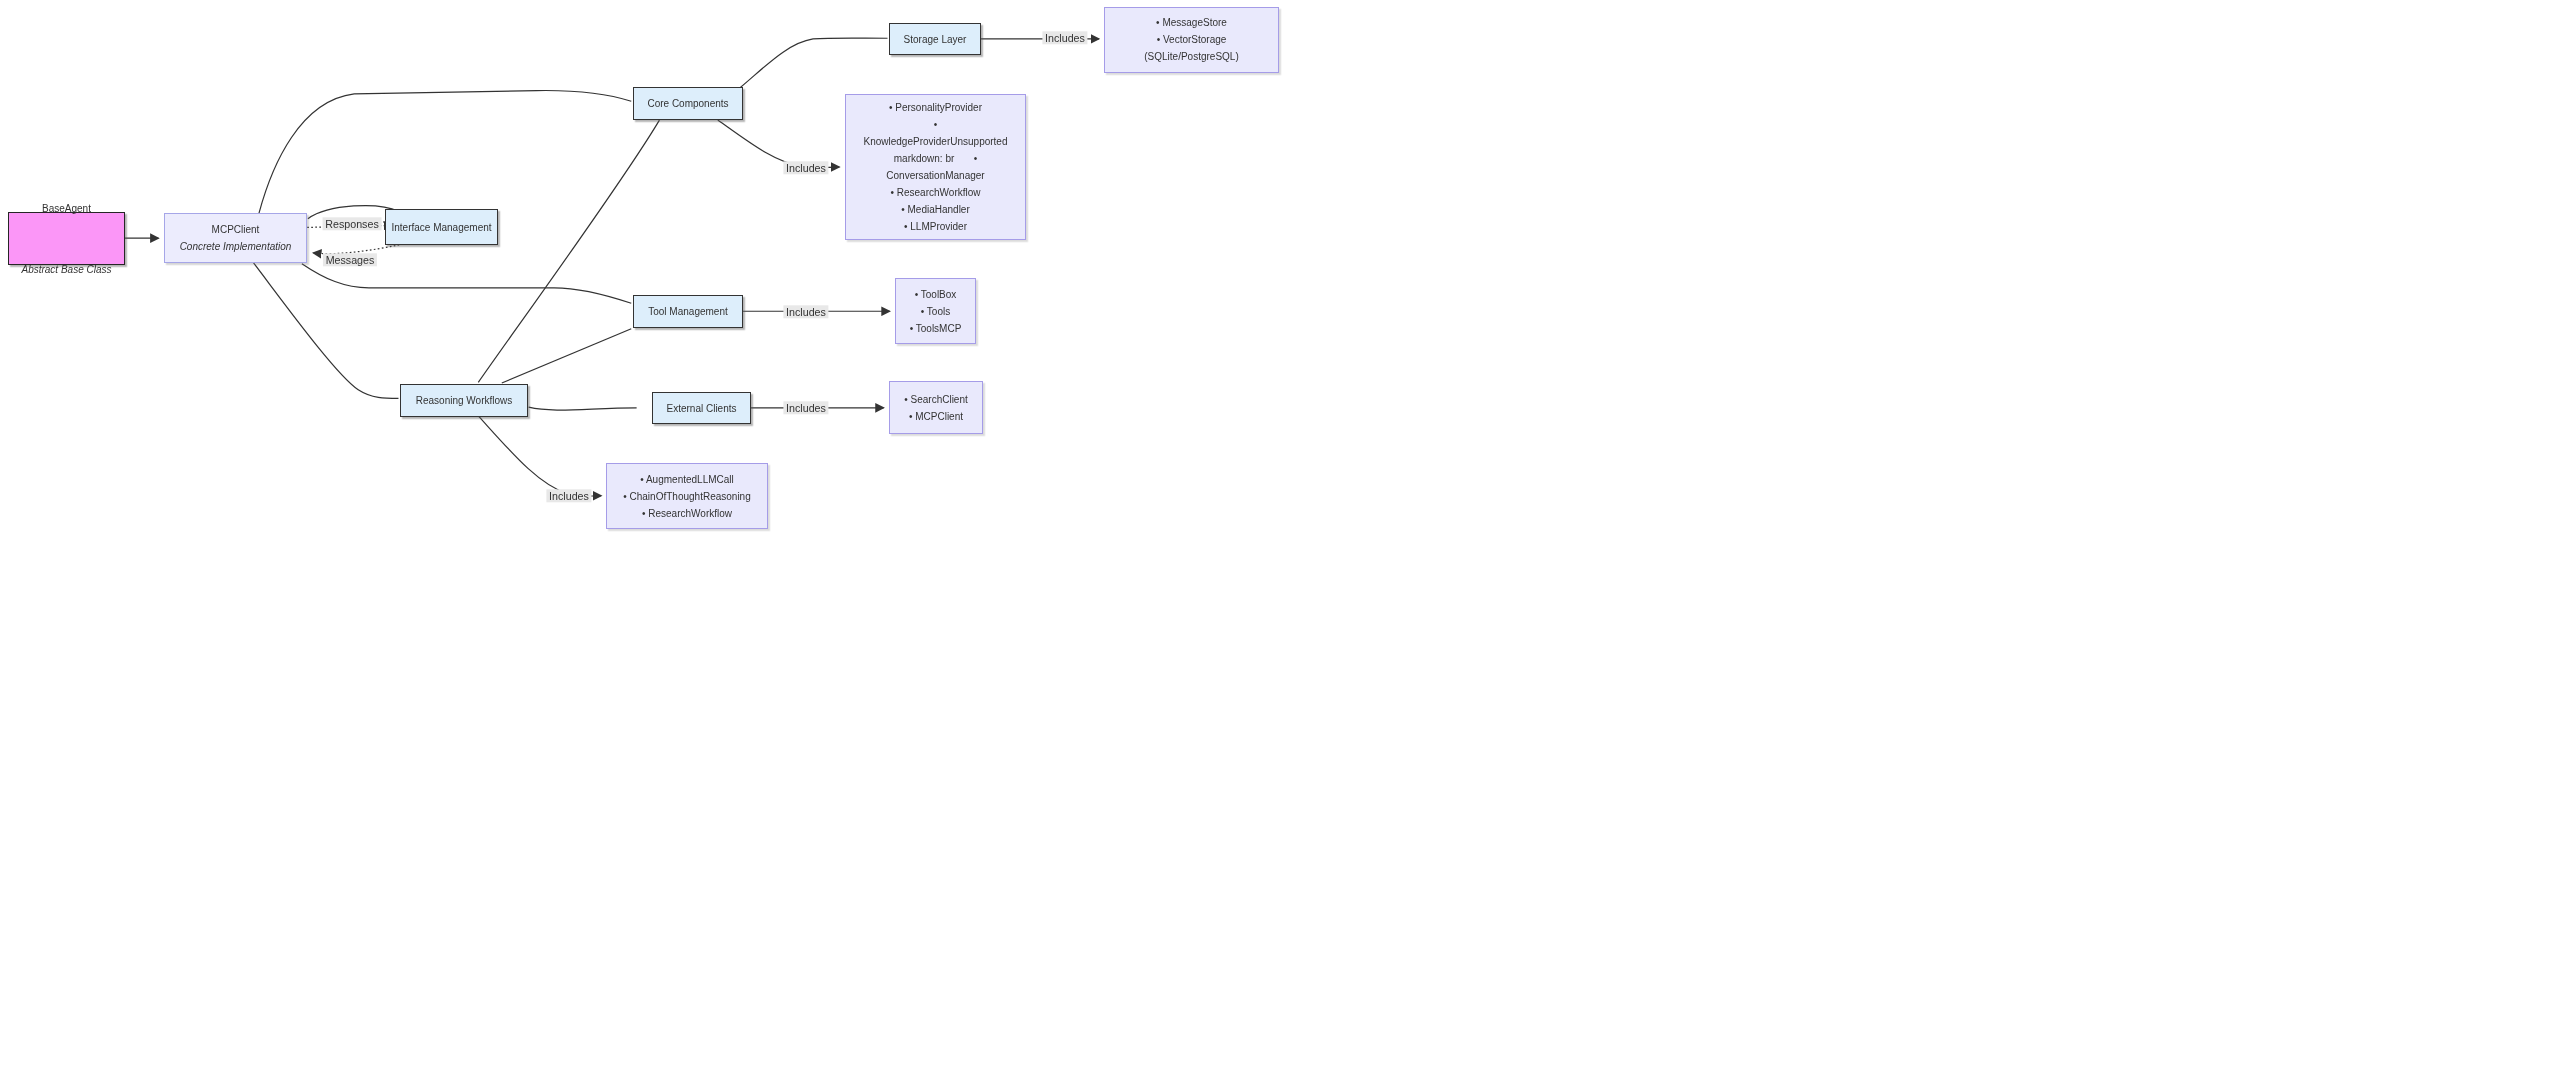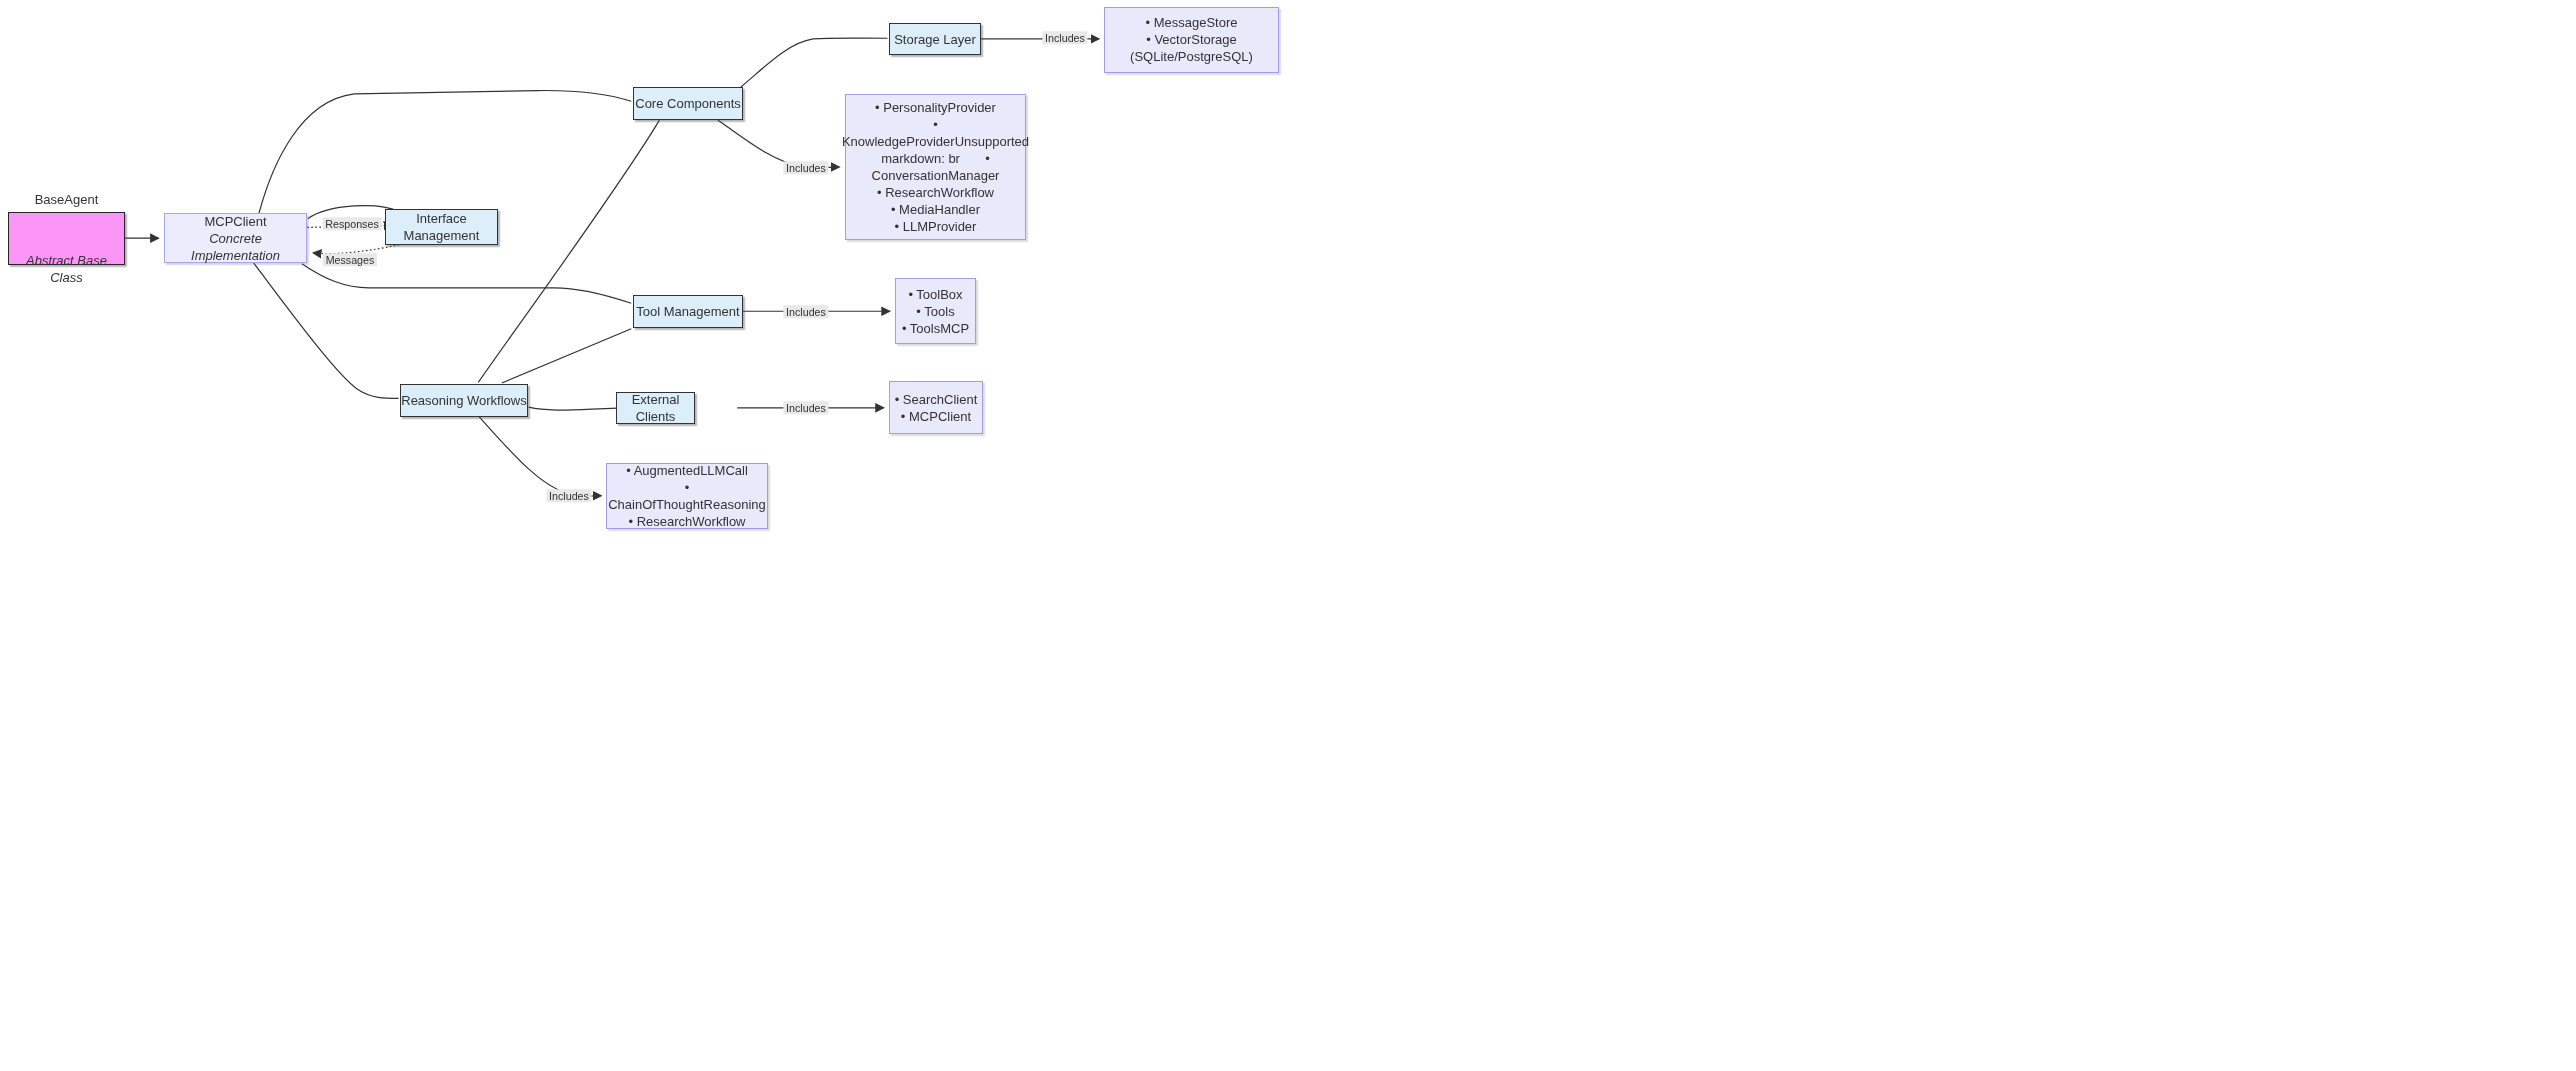--- a/index.html
+++ b/index.html
@@ -18,21 +18,21 @@
   html,body{margin:0;padding:0;}
   body{
     width:1288px;height:536px;position:relative;background:#ffffff;
     font-family:"Liberation Sans", sans-serif;color:var(--text);overflow:hidden;
   }
   #edges{position:absolute;left:0;top:0;width:1288px;height:536px;}
   .edge{stroke:var(--edge);stroke-width:1.8;fill:none;}
   .edge.dotted{stroke-dasharray:2.5 3.5;}
   .node{
     position:absolute;display:flex;flex-direction:column;align-items:center;justify-content:center;
-    text-align:center;font-size:13px;line-height:17px;box-sizing:border-box;
+    text-align:center;font-size:10px;line-height:17px;box-sizing:border-box;
   }
   .node-blue{
     background:var(--node-blue-fill);border:1.1px solid var(--node-blue-border);
     box-shadow:1.7px 1.7px 1.3px rgba(90,90,90,0.45);
   }
   .node-pink{
     background:var(--node-pink-fill);border:1.7px solid var(--node-pink-border);
     box-shadow:1.7px 1.7px 1.3px rgba(90,90,90,0.45);
   }
   .node-core{
@@ -99,21 +99,21 @@
 </div>
 
 <div class="node node-blue" style="left:633px;top:295px;width:110px;height:33px;">
   <div>Tool Management</div>
 </div>
 
 <div class="node node-blue" style="left:400px;top:384px;width:128px;height:33px;">
   <div>Reasoning Workflows</div>
 </div>
 
-<div class="node node-blue" style="left:616px;top:392px;width:79px;height:32px;">
+<div class="node node-blue" style="left:652px;top:392px;width:99px;height:32px;">
   <div>External Clients</div>
 </div>
 
 <div class="node node-list" style="left:1104px;top:6.7px;width:175px;height:66px;">
   <div>• MessageStore</div>
   <div>• VectorStorage</div>
   <div>(SQLite/PostgreSQL)</div>
 </div>
 
 <div class="node node-list" style="left:845px;top:94px;width:181px;height:146px;">

